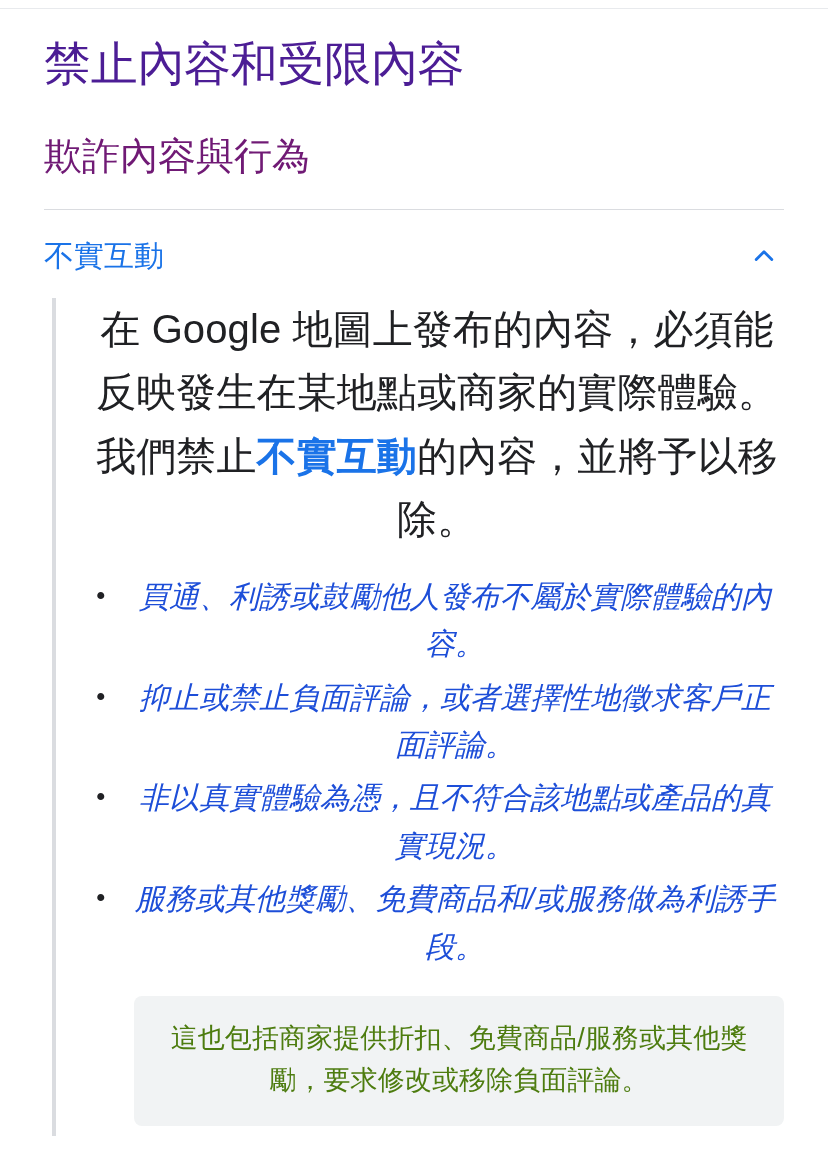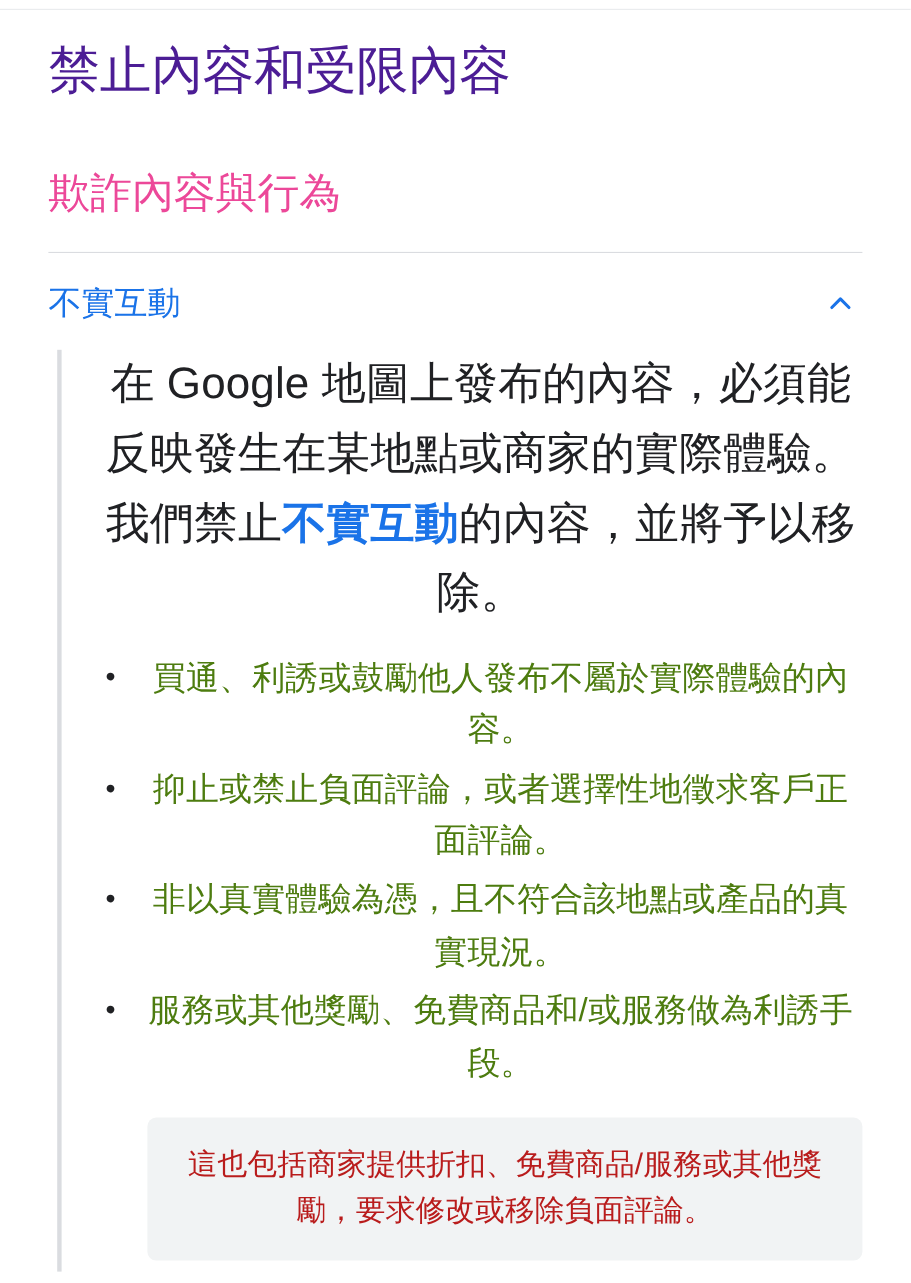--- a/index.html
+++ b/index.html
@@ -29,22 +29,22 @@
     line-height: 1.25;
     font-weight: 400;
     letter-spacing: -0.3px;
     margin: 26px 0 0 0;
     color: #4c1d95;
   }
   h2.section-title {
     font-size: 38px;
     line-height: 1.3;
     font-weight: 400;
-    margin: 58px 0 0 0;
-    color: #ec4899;
+    margin: 38px 0 0 0;
+    color: #701a75;
   }
   .divider {
     height: 1px;
     background: #dadce0;
     margin: 28px 0 0 0;
   }
   .accordion {
     margin-top: 0;
     text-align: center;
   }
@@ -91,45 +91,46 @@
   }
   ul.bullets {
     list-style: none;
     margin: 22px 0 0 0;
     padding: 0;
   }
   ul.bullets li {
     position: relative;
     font-size: 30px;
     line-height: 1.58;
-    color: #4d7c0f;
+    color: #1d4ed8;
     padding-left: 36px;
     margin-bottom: 6px;
     letter-spacing: 0.1px;
+    font-style: italic;
   }
   ul.bullets li::before {
     content: "•";
     position: absolute;
     left: 6px;
     top: 0;
     font-size: 26px;
     color: #202124;
     line-height: 1.72;
   }
   .note-box {
     background: #f1f3f4;
     border-radius: 8px;
     margin: 26px 0 0 44px;
     padding: 22px 26px 24px 26px;
   }
   .note-box p {
     margin: 0;
     font-size: 27px;
     line-height: 1.55;
-    color: #b91c1c;
+    color: #4d7c0f;
     letter-spacing: 0.1px;
   }
 </style>
 </head>
 <body>
 
 <div class="topbar"></div>
 
 <div class="page">
 

